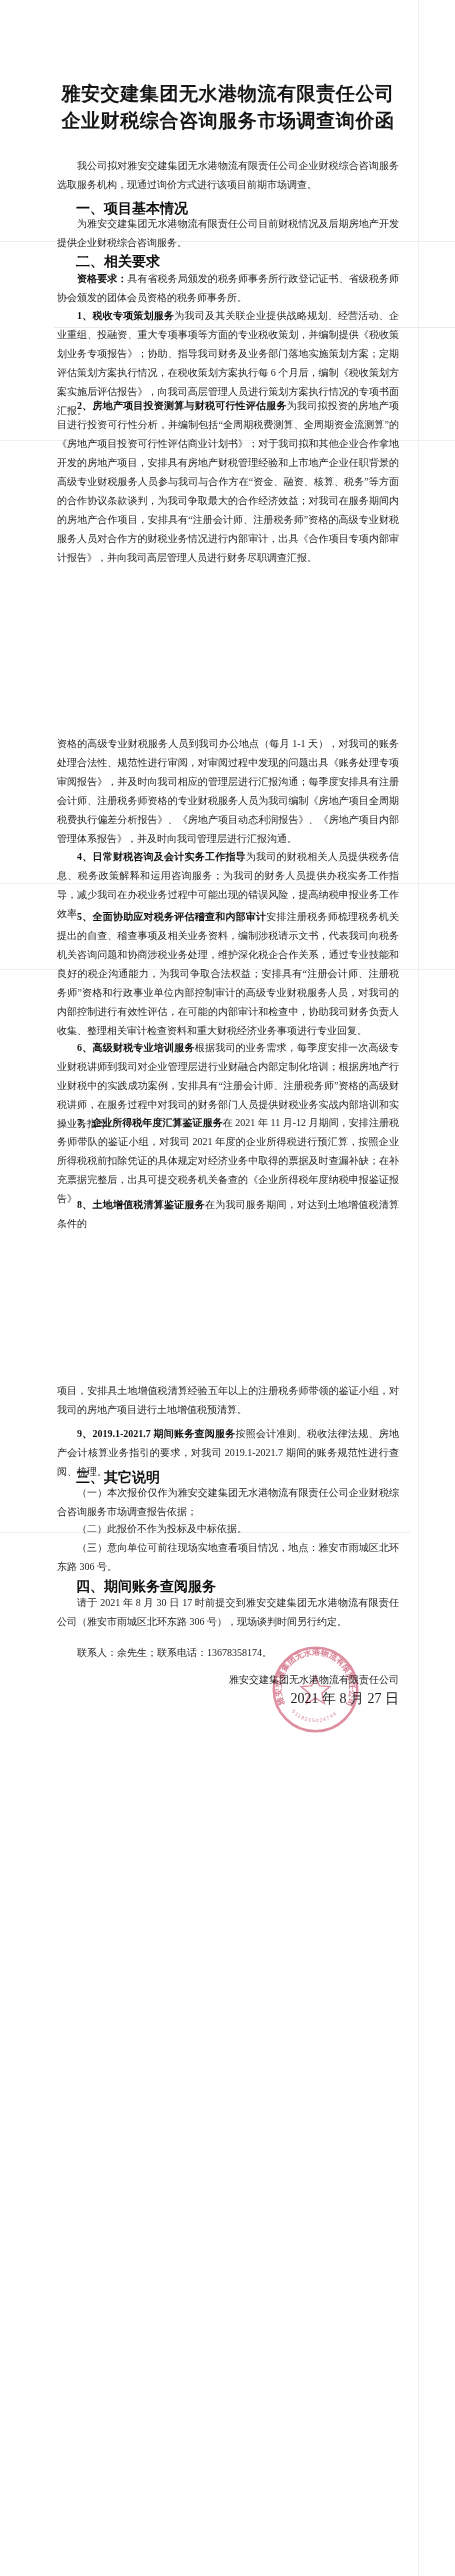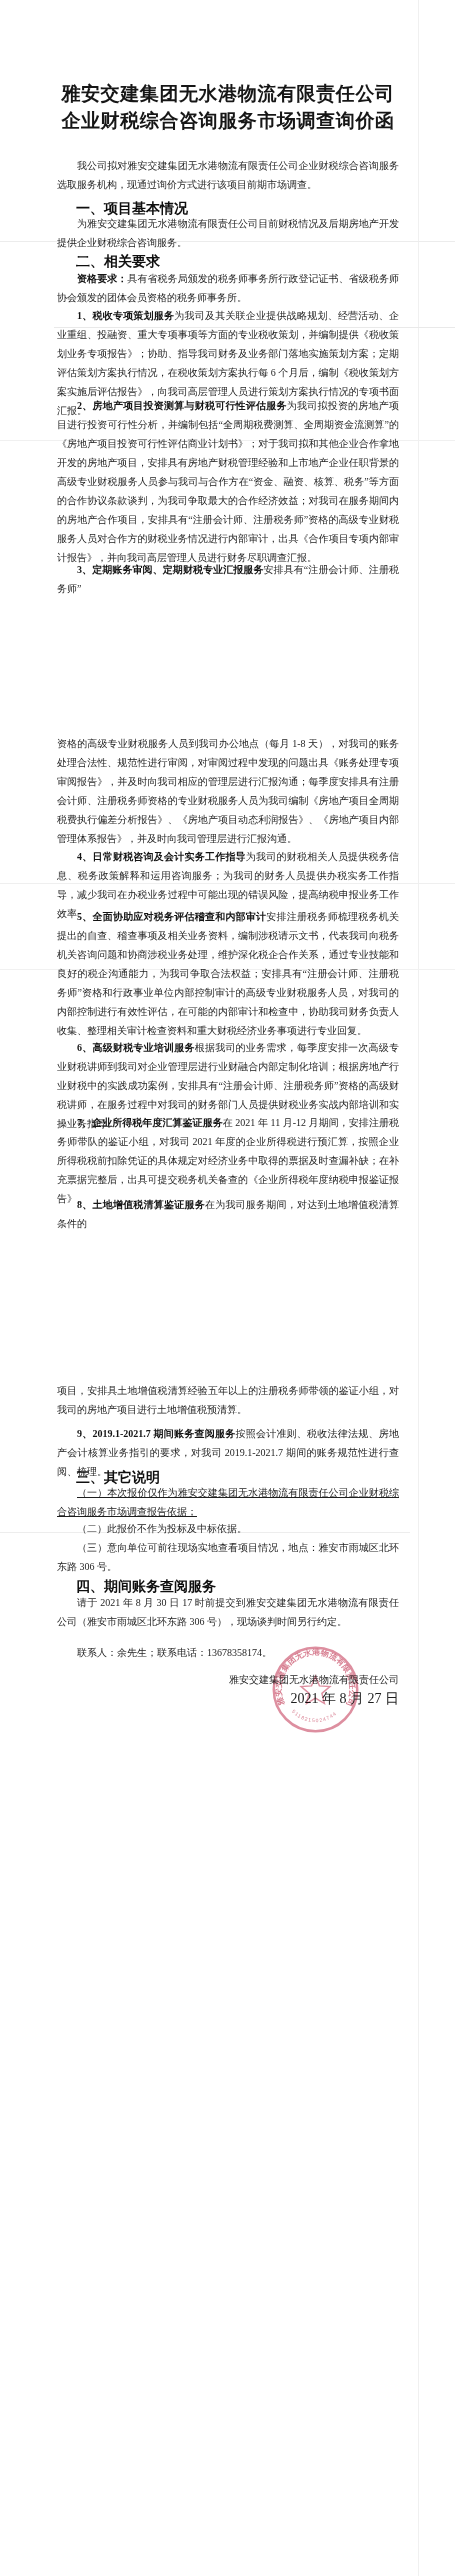--- a/index.html
+++ b/index.html
@@ -84,40 +84,39 @@
   <p class="abs heading" style="top:187px;">一、项目基本情况</p>
   <p class="abs body indent" style="top:204px;">为雅安交建集团无水港物流有限责任公司目前财税情况及后期房地产开发提供企业财税综合咨询服务。</p>
 
   <p class="abs heading" style="top:240px;">二、相关要求</p>
   <p class="abs body indent" style="top:259px;"><b>资格要求：</b><span>具有省税务局颁发的税务师事务所行政登记证书、省级税务师协会颁发的团体会员资格的税务师事务所。</span></p>
 
   <p class="abs body indent" style="top:296px;"><b>1、税收专项策划服务</b><span>为我司及其关联企业提供战略规划、经营活动、企业重组、投融资、重大专项事项等方面的专业税收策划，并编制提供《税收策划业务专项报告》；协助、指导我司财务及业务部门落地实施策划方案；定期评估策划方案执行情况，在税收策划方案执行每 6 个月后，编制《税收策划方案实施后评估报告》，向我司高层管理人员进行策划方案执行情况的专项书面汇报。</span></p>
 
   <p class="abs body indent" style="top:386px;"><b>2、房地产项目投资测算与财税可行性评估服务</b><span>为我司拟投资的房地产项目进行投资可行性分析，并编制包括“全周期税费测算、全周期资金流测算”的《房地产项目投资可行性评估商业计划书》；对于我司拟和其他企业合作拿地开发的房地产项目，安排具有房地产财税管理经验和上市地产企业任职背景的高级专业财税服务人员参与我司与合作方在“资金、融资、核算、税务”等方面的合作协议条款谈判，为我司争取最大的合作经济效益；对我司在服务期间内的房地产合作项目，安排具有“注册会计师、注册税务师”资格的高级专业财税服务人员对合作方的财税业务情况进行内部审计，出具《合作项目专项内部审计报告》，并向我司高层管理人员进行财务尽职调查汇报。</span></p>
 
-  <p class="abs body indent" style="top:550px;"><b>3、定期账务审阅、定期财税专业汇报服务</b><span>安排具有“注册会计师、注册税务师”</span></p>
 
-  <p class="abs body" style="top:724px;">资格的高级专业财税服务人员到我司办公地点（每月 1-8 天），对我司的账务处理合法性、规范性进行审阅，对审阅过程中发现的问题出具《账务处理专项审阅报告》，并及时向我司相应的管理层进行汇报沟通；每季度安排具有注册会计师、注册税务师资格的专业财税服务人员为我司编制《房地产项目全周期税费执行偏差分析报告》、《房地产项目动态利润报告》、《房地产项目内部管理体系报告》，并及时向我司管理层进行汇报沟通。</p>
+  <p class="abs body" style="top:724px;">资格的高级专业财税服务人员到我司办公地点（每月 1-1 天），对我司的账务处理合法性、规范性进行审阅，对审阅过程中发现的问题出具《账务处理专项审阅报告》，并及时向我司相应的管理层进行汇报沟通；每季度安排具有注册会计师、注册税务师资格的专业财税服务人员为我司编制《房地产项目全周期税费执行偏差分析报告》、《房地产项目动态利润报告》、《房地产项目内部管理体系报告》，并及时向我司管理层进行汇报沟通。</p>
 
   <p class="abs body indent" style="top:837px;"><b>4、日常财税咨询及会计实务工作指导</b><span>为我司的财税相关人员提供税务信息、税务政策解释和运用咨询服务；为我司的财务人员提供办税实务工作指导，减少我司在办税业务过程中可能出现的错误风险，提高纳税申报业务工作效率。</span></p>
 
   <p class="abs body indent" style="top:897px;"><b>5、全面协助应对税务评估稽查和内部审计</b><span>安排注册税务师梳理税务机关提出的自查、稽查事项及相关业务资料，编制涉税请示文书，代表我司向税务机关咨询问题和协商涉税业务处理，维护深化税企合作关系，通过专业技能和良好的税企沟通能力，为我司争取合法权益；安排具有“注册会计师、注册税务师”资格和行政事业单位内部控制审计的高级专业财税服务人员，对我司的内部控制进行有效性评估，在可能的内部审计和检查中，协助我司财务负责人收集、整理相关审计检查资料和重大财税经济业务事项进行专业回复。</span></p>
 
   <p class="abs body indent" style="top:1028px;"><b>6、高级财税专业培训服务</b><span>根据我司的业务需求，每季度安排一次高级专业财税讲师到我司对企业管理层进行业财融合内部定制化培训；根据房地产行业财税中的实践成功案例，安排具有“注册会计师、注册税务师”资格的高级财税讲师，在服务过程中对我司的财务部门人员提供财税业务实战内部培训和实操业务指导。</span></p>
 
   <p class="abs body indent" style="top:1103px;"><b>7、企业所得税年度汇算鉴证服务</b><span>在 2021 年 11 月-12 月期间，安排注册税务师带队的鉴证小组，对我司 2021 年度的企业所得税进行预汇算，按照企业所得税税前扣除凭证的具体规定对经济业务中取得的票据及时查漏补缺；在补充票据完整后，出具可提交税务机关备查的《企业所得税年度纳税申报鉴证报告》。</span></p>
 
   <p class="abs body indent" style="top:1185px;"><b>8、土地增值税清算鉴证服务</b><span>在为我司服务期间，对达到土地增值税清算条件的</span></p>
 
   <p class="abs body" style="top:1371px;">项目，安排具土地增值税清算经验五年以上的注册税务师带领的鉴证小组，对我司的房地产项目进行土地增值税预清算。</p>
 
   <p class="abs body indent" style="top:1415px;margin-top:9px;"><b>9、2019.1-2021.7 期间账务查阅服务</b><span>按照会计准则、税收法律法规、房地产会计核算业务指引的要求，对我司 2019.1-2021.7 期间的账务规范性进行查阅、梳理。</span></p>
 
   <p class="abs heading" style="top:1456px;">三、其它说明</p>
-  <p class="abs body indent" style="top:1473px;text-decoration:underline;">（一）本次报价仅作为雅安交建集团无水港物流有限责任公司企业财税综合咨询服务市场调查报告依据；</p>
+  <p class="abs body indent" style="top:1473px;">（一）本次报价仅作为雅安交建集团无水港物流有限责任公司企业财税综合咨询服务市场调查报告依据；</p>
   <p class="abs body indent" style="top:1509px;">（二）此报价不作为投标及中标依据。</p>
   <p class="abs body indent" style="top:1528px;">（三）意向单位可前往现场实地查看项目情况，地点：雅安市雨城区北环东路 306 号。</p>
 
   <p class="abs heading" style="top:1565px;">四、期间账务查阅服务</p>
   <p class="abs body indent" style="top:1583px;">请于 2021 年 8 月 30 日 17 时前提交到雅安交建集团无水港物流有限责任公司（雅安市雨城区北环东路 306 号），现场谈判时间另行约定。</p>
   <p class="abs body indent" style="top:1633px;">联系人：余先生；联系电话：13678358174。</p>
 
   <div class="abs sig" style="top:1671px;">雅安交建集团无水港物流有限责任公司</div>
   <div class="abs sig-date" style="top:1690px;">2021 年 8 月 27 日</div>
 

